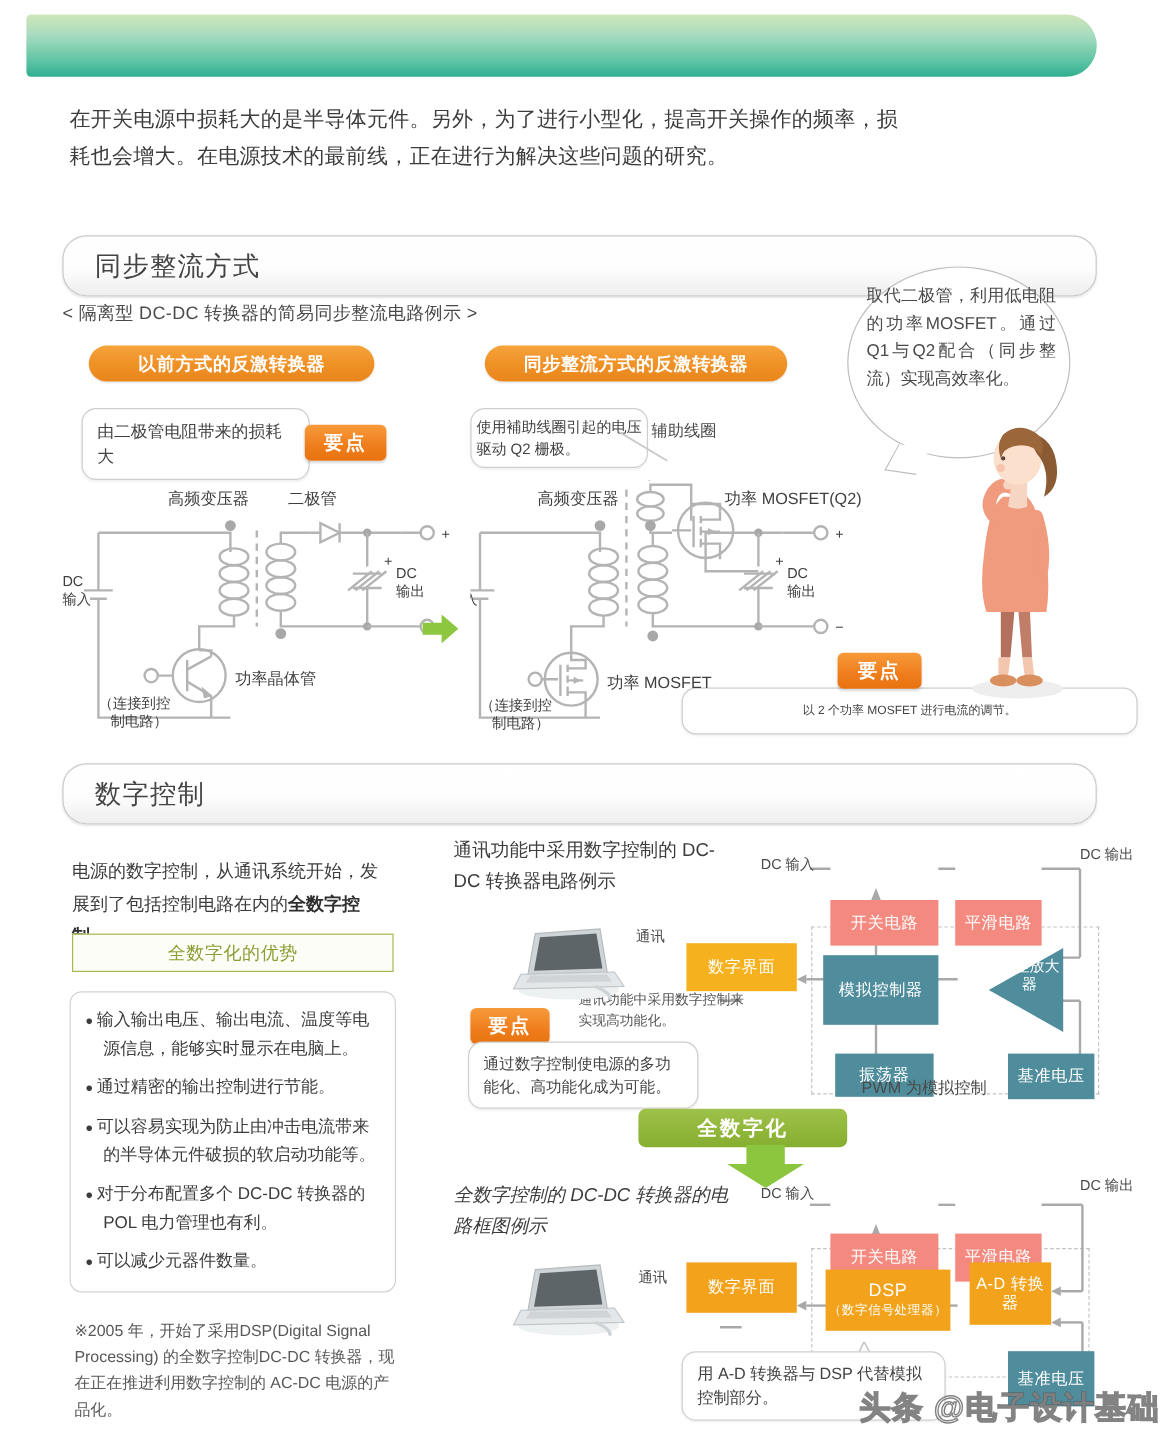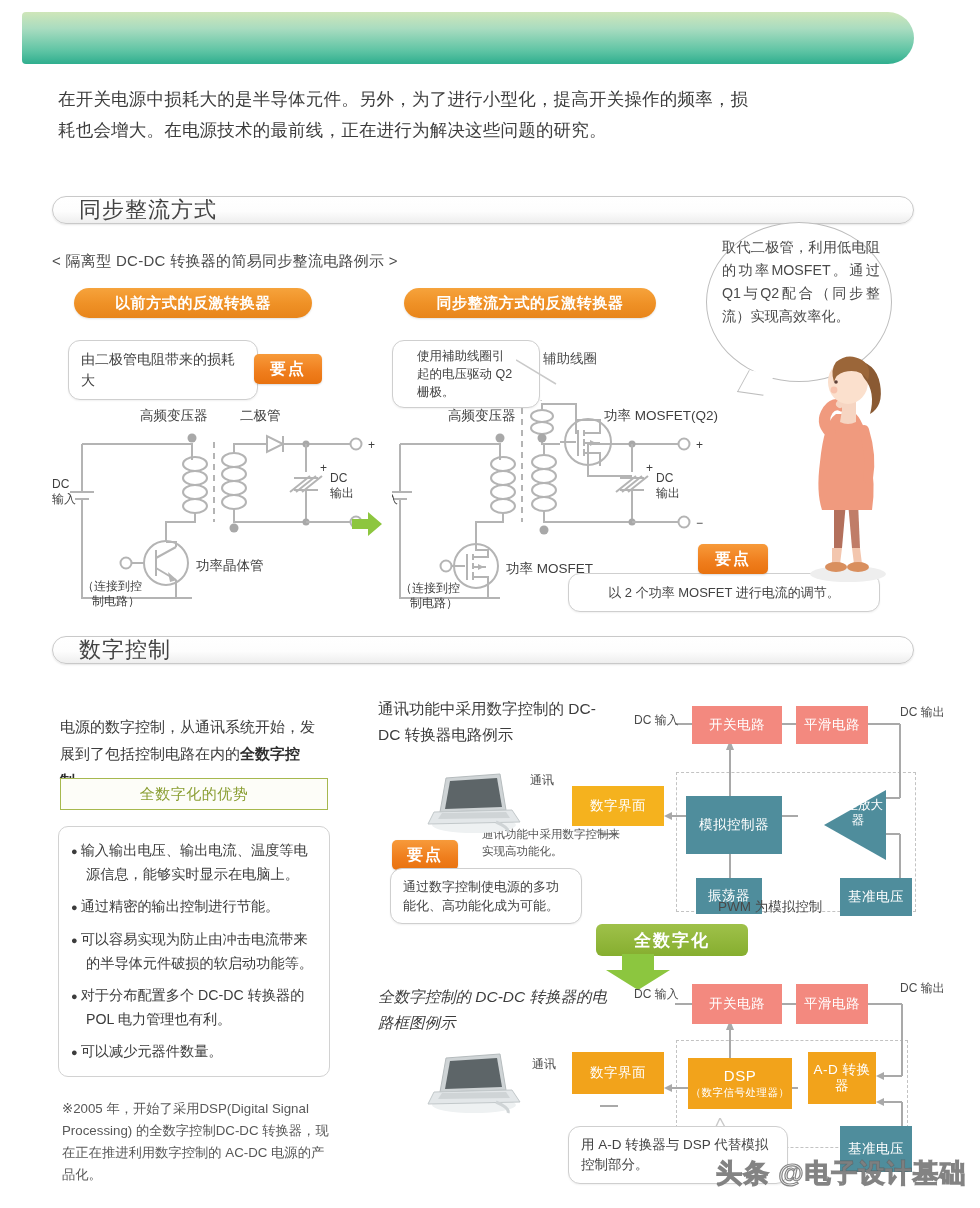--- a/index.html
+++ b/index.html
@@ -20,21 +20,21 @@
   }
 
   
   .intro {
     position: absolute; left: 58px; top: 84px; width: 700px;
     font-size: 17.5px; line-height: 31px; color: #3c3c3c; letter-spacing: .2px;
   }
 
   
   .sec-head {
-    position: absolute; height: 28px; border: 1px solid #c9c9c9;
+    position: absolute; height: 51px; border: 1px solid #c9c9c9;
     border-radius: 20px; background: linear-gradient(to bottom,#ffffff 0%,#fdfdfd 55%,#eeeeee 100%);
     box-shadow: 0 1px 2px rgba(0,0,0,.10);
   }
   .sec-head .t {
     position: absolute; left: 26px; top: 50%; transform: translateY(-50%);
     font-size: 22px; color: #444; letter-spacing: 1px;
   }
   #sec1-head { left: 52px; top: 196px; width: 862px; }
   #sec2-head { left: 52px; top: 636px; width: 862px; }
 
@@ -54,22 +54,22 @@
   #pill-left  { left: 74px;  top: 288px; width: 238px; }
   #pill-right { left: 404px; top: 288px; width: 252px; }
 
   
   .callout {
     position: absolute; background: #fff; border: 1px solid #cfcfcf;
     border-radius: 12px; font-size: 14px; line-height: 21px; color: #434343;
     padding: 8px 12px; box-shadow: 0 1px 2px rgba(0,0,0,.06);
   }
   #co-left  { left: 68px;  top: 340px; width: 190px; }
-  #co-aux   { left: 392px; top: 340px; width: 148px; font-size: 12.5px; line-height: 18px; padding: 6px 24px;}
-  #co-2mos  { left: 568px; top: 573px; width: 312px; text-align: center; font-size: 13px; }
+  #co-aux   { left: 392px; top: 340px; width: 148px; font-size: 12.5px; line-height: 18px; padding: 6px 4px;}
+  #co-2mos  { left: 568px; top: 573px; width: 380px; text-align: center; font-size: 10px; }
   #co-digi  { left: 390px; top: 868px; width: 192px; font-size: 13px; line-height: 19px; }
   #co-ad    { left: 568px; top: 1126px; width: 220px; font-size: 13.5px; line-height: 20px; }
 
   
   .youdian {
     position: absolute; height: 30px; border-radius: 5px;
     background: linear-gradient(to bottom,#f79a3a 0%,#ef7d1c 60%,#e8720f 100%);
     color: #fff; font-size: 16px; font-weight: bold; letter-spacing: 2px;
     display: flex; align-items: center; justify-content: center;
     box-shadow: 0 1px 2px rgba(0,0,0,.15);
@@ -151,32 +151,32 @@
     position: absolute; font-size: 15.5px; line-height: 26px; color: #3c3c3c;
   }
   #bd1-cap { left: 378px; top: 696px; width: 230px; }
   #bd2-cap { left: 378px; top: 984px; width: 230px; font-style: italic; }
 
   .blk {
     position: absolute; display: flex; align-items: center; justify-content: center;
     text-align: center; color: #fff; font-size: 13.5px; line-height: 16px;
     letter-spacing: .5px;
   }
-  .blk.salmon { background: #f3897f; }
+  .blk.salmon { background: #f3897f; margin-top: 44px; }
   .blk.teal   { background: #4f8d9c; }
   .blk.amber  { background: #f5b21e; }
   .blk.orange { background: #f2a31b; }
 
   .bd-lbl { position: absolute; font-size: 12px; color: #4a4a4a; white-space: nowrap; }
   .dash-zone { position: absolute; border: 1.3px dashed #c3c3c3; }
   .pwm-lbl { position: absolute; font-size: 13.5px; color: #4a4a4a; white-space: nowrap; }
 
   
   #fd-banner {
-    position: absolute; left: 596px; top: 924px; width: 152px; height: 32px;
+    position: absolute; left: 532px; top: 924px; width: 174px; height: 32px;
     border-radius: 6px;
     background: linear-gradient(to bottom,#9fc14a 0%,#86ae2f 100%);
     display: flex; align-items: center; justify-content: center;
     color: #fff; font-size: 17px; font-weight: bold; letter-spacing: 2px;
   }
   #fd-arrow {
     position: absolute; left: 600px; top: 954px; width: 76px; height: 36px;
   }
 
   
@@ -496,21 +496,21 @@
     <polygon points="-14,136 -14,144 -22,140" fill="#a9a9a9"></polygon>
   </svg>
 
   <div class="bd-lbl" style="left:634px; top:712px;">DC 输入</div>
   <div class="bd-lbl" style="left:900px; top:704px;">DC 输出</div>
   <div class="bd-lbl" style="left:530px; top:772px;">通讯</div>
 
   <div class="blk salmon" style="left:692px; top:706px; width:90px; height:38px;">开关电路</div>
   <div class="blk salmon" style="left:796px; top:706px; width:72px; height:38px;">平滑电路</div>
   <div class="blk teal" style="left:686px; top:796px; width:96px; height:58px;">模拟控制器</div>
-  <div class="blk teal" style="left:696px; top:878px; width:66px; height:36px;">振荡器</div>
+  <div class="blk teal" style="left:696px; top:878px; width:82px; height:36px;">振荡器</div>
   <div class="blk teal" style="left:840px; top:878px; width:72px; height:38px;">基准电压</div>
   <div class="blk amber" style="left:572px; top:786px; width:92px; height:40px;">数字界面</div>
 
   <svg style="position:absolute;left:824px;top:790px;width:64px;height:70px;">
     <polygon points="62,0 62,70 0,35" fill="#4f8d9c"></polygon>
   </svg>
   <div style="position:absolute;left:832px;top:798px;width:52px;color:#fff;font-size:12.5px;line-height:15px;text-align:center;">误差放大器</div>
 
   <div class="pwm-lbl" style="left:718px; top:898px;">PWM 为模拟控制</div>
 

